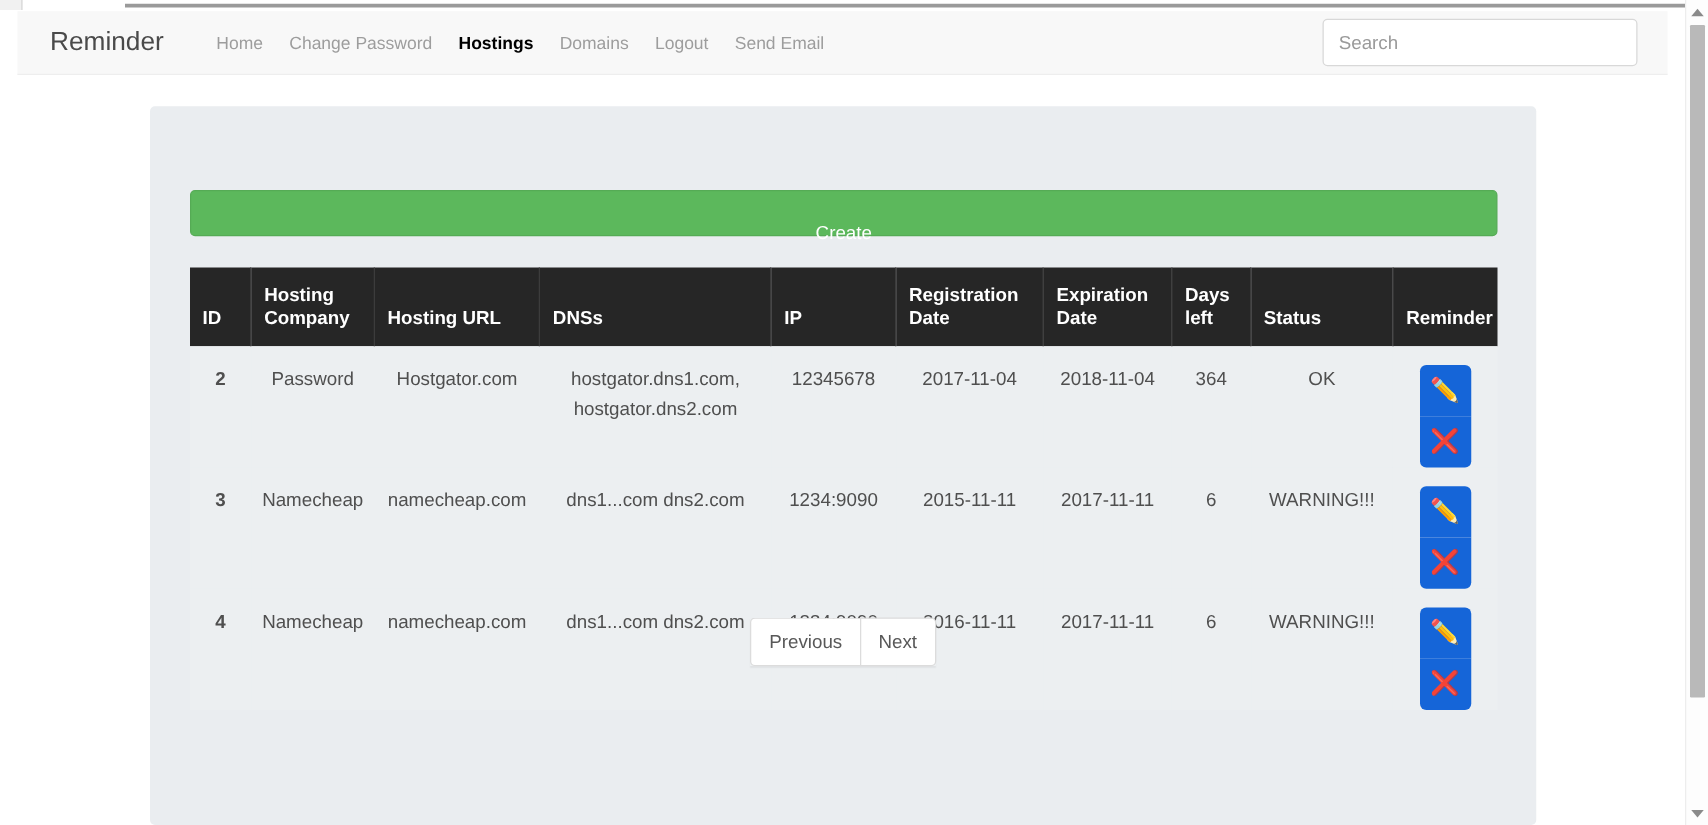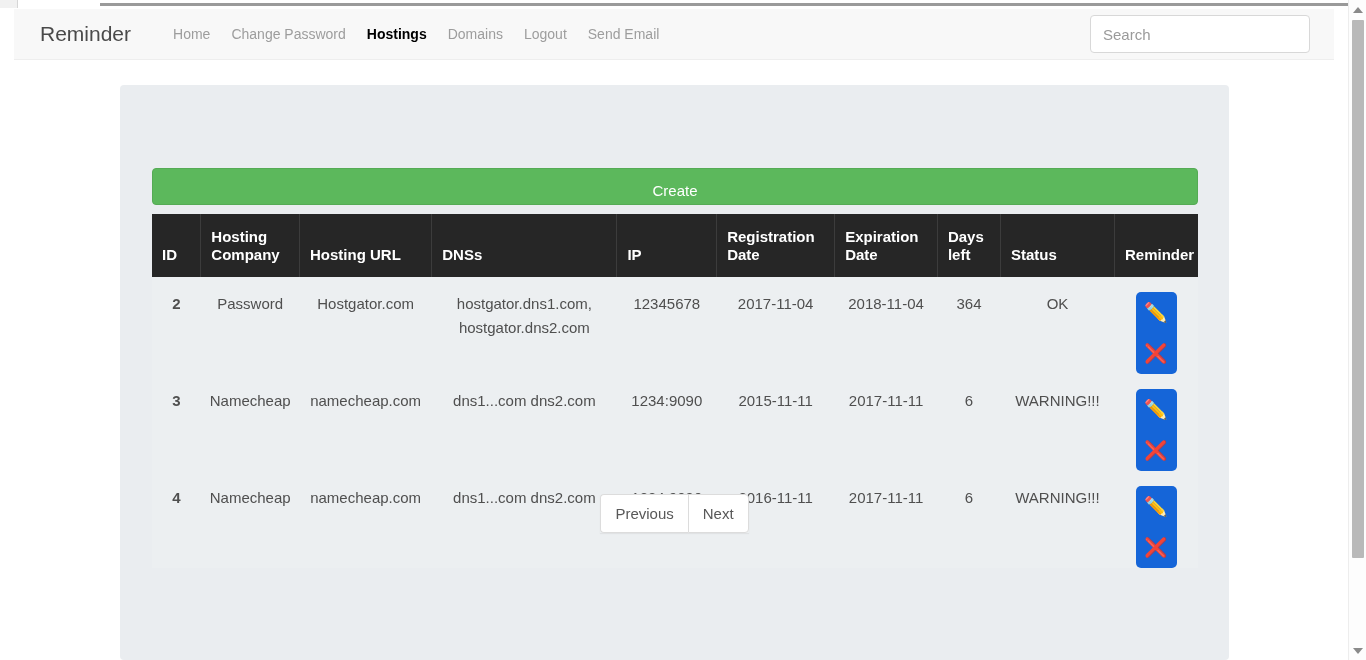--- a/index.html
+++ b/index.html
@@ -66,21 +66,21 @@
     font-size: 14px;
     color: #9d9d9d;
     white-space: nowrap;
     cursor: pointer;
   }
   .nav-link.active {
     color: #000000;
     font-weight: bold;
   }
   .search-box {
-    width: 220px;
+    width: 252px;
     height: 38px;
     border: 1px solid #d8d8d8;
     border-radius: 4px;
     background: #ffffff;
     padding: 0 12px;
     font-size: 15px;
     color: #555555;
     font-family: "Liberation Sans", sans-serif;
     outline: none;
   }
@@ -101,22 +101,21 @@
     width: 1046px; height: 37px;
     background: #5cb85c;
     border: 1px solid #55ab55;
     border-radius: 4px;
     color: #ffffff;
     font-size: 15px;
     font-family: "Liberation Sans", sans-serif;
     cursor: pointer;
     line-height: 35px;
     text-align: center;
-    padding: 4px;
-    margin-top: 16px;
+    padding: 16px;
   }
 
   
   .table-wrap {
     position: absolute;
     left: 32px; top: 129px;
     width: 1046px;
   }
   table.data {
     border-collapse: collapse;

